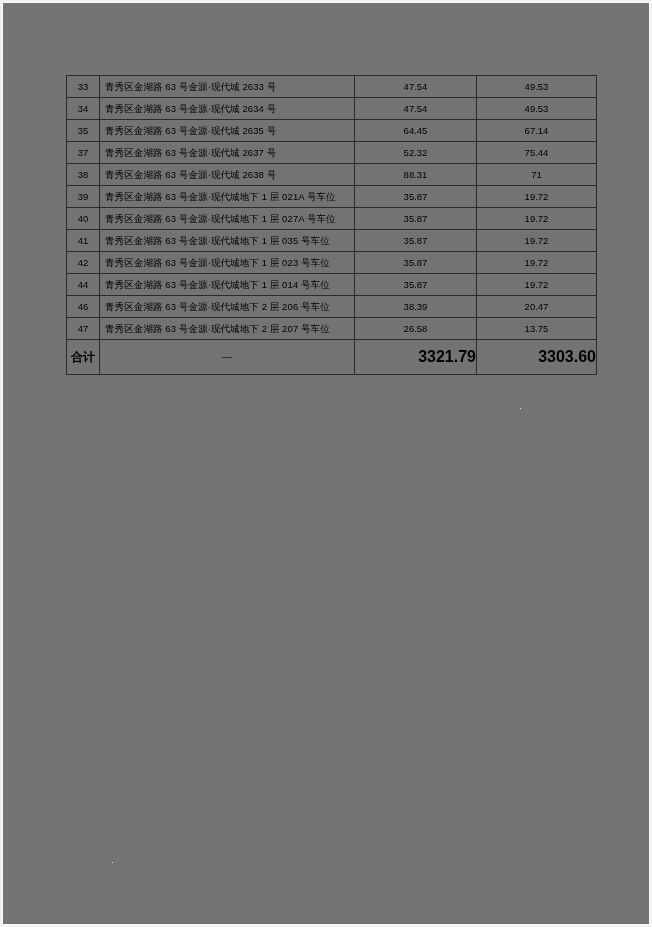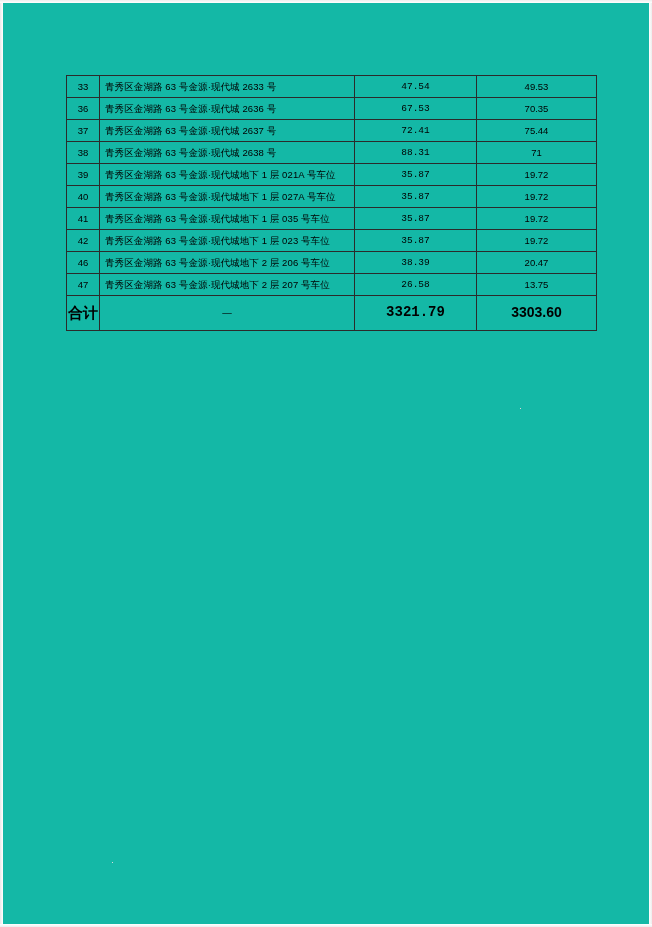--- a/index.html
+++ b/index.html
@@ -14,21 +14,21 @@
     color: #000000;
     position: relative;
     overflow: hidden;
   }
   .page {
     position: absolute;
     left: 0;
     top: 0;
     width: 652px;
     height: 927px;
-    background: #14b8a6;
+    background: #737373;
   }
   .table-wrap {
     position: absolute;
     left: 66px;
     top: 75px;
     width: 523px;
   }
   table.data-table {
     border-collapse: collapse;
     width: 523px;
@@ -37,50 +37,51 @@
   table.data-table td {
     border: 1px solid #2b2b2b;
     font-size: 9.5px;
     line-height: 1.25;
     padding: 0;
     height: 21px;
     vertical-align: middle;
   }
   .col-idx   { width: 32px;  text-align: center; }
   .col-desc  { width: 249px; text-align: left; padding-left: 5px !important; margin-top: 18px; }
-  .col-num1  { width: 121px; text-align: center; font-family: Liberation Mono, monospace; }
+  .col-num1  { width: 121px; text-align: center; }
   .col-num2  { width: 119px; text-align: center; }
 
   td.desc-cell {
     font-size: 9.4px;
     letter-spacing: 0.1px;
     white-space: nowrap;
   }
   td.idx-cell {
     font-size: 9.6px;
   }
   td.num-cell {
     font-size: 9.6px;
   }
   tr.total-row td {
     height: 34px;
     font-weight: bold;
   }
   tr.total-row td.col-idx {
     font-weight: bold;
-    font-size: 15px;
+    font-size: 12px;
   }
   tr.total-row td.col-desc {
     text-align: center;
     padding-left: 0 !important;
     font-weight: normal;
   }
   tr.total-row td.num-cell {
     font-weight: bold;
-    font-size: 14px;
+    font-size: 16px;
+    text-align: right;
   }
   .dash {
     font-size: 10px;
     letter-spacing: 0;
   }
   .page-edge {
     position: absolute;
     pointer-events: none;
   }
   .edge-left  { left: 0;   top: 0; width: 3px; height: 927px; background: linear-gradient(to right, #e8e8e8, #ffffff); }
@@ -110,29 +111,35 @@
   <div class="table-wrap">
     <table class="data-table">
       <tbody>
         <tr>
           <td class="col-idx idx-cell">33</td>
           <td class="col-desc desc-cell">青秀区金湖路 63 号金源·现代城 2633 号</td>
           <td class="col-num1 num-cell">47.54</td>
           <td class="col-num2 num-cell">49.53</td>
         </tr>
         <tr>
-          <td class="col-idx idx-cell">36</td>
-          <td class="col-desc desc-cell">青秀区金湖路 63 号金源·现代城 2636 号</td>
-          <td class="col-num1 num-cell">67.53</td>
-          <td class="col-num2 num-cell">70.35</td>
+          <td class="col-idx idx-cell">34</td>
+          <td class="col-desc desc-cell">青秀区金湖路 63 号金源·现代城 2634 号</td>
+          <td class="col-num1 num-cell">47.54</td>
+          <td class="col-num2 num-cell">49.53</td>
+        </tr>
+        <tr>
+          <td class="col-idx idx-cell">35</td>
+          <td class="col-desc desc-cell">青秀区金湖路 63 号金源·现代城 2635 号</td>
+          <td class="col-num1 num-cell">64.45</td>
+          <td class="col-num2 num-cell">67.14</td>
         </tr>
         <tr>
           <td class="col-idx idx-cell">37</td>
           <td class="col-desc desc-cell">青秀区金湖路 63 号金源·现代城 2637 号</td>
-          <td class="col-num1 num-cell">72.41</td>
+          <td class="col-num1 num-cell">52.32</td>
           <td class="col-num2 num-cell">75.44</td>
         </tr>
         <tr>
           <td class="col-idx idx-cell">38</td>
           <td class="col-desc desc-cell">青秀区金湖路 63 号金源·现代城 2638 号</td>
           <td class="col-num1 num-cell">88.31</td>
           <td class="col-num2 num-cell">71</td>
         </tr>
         <tr>
           <td class="col-idx idx-cell">39</td>
@@ -152,20 +159,26 @@
           <td class="col-num1 num-cell">35.87</td>
           <td class="col-num2 num-cell">19.72</td>
         </tr>
         <tr>
           <td class="col-idx idx-cell">42</td>
           <td class="col-desc desc-cell">青秀区金湖路 63 号金源·现代城地下 1 层 023 号车位</td>
           <td class="col-num1 num-cell">35.87</td>
           <td class="col-num2 num-cell">19.72</td>
         </tr>
         <tr>
+          <td class="col-idx idx-cell">44</td>
+          <td class="col-desc desc-cell">青秀区金湖路 63 号金源·现代城地下 1 层 014 号车位</td>
+          <td class="col-num1 num-cell">35.87</td>
+          <td class="col-num2 num-cell">19.72</td>
+        </tr>
+        <tr>
           <td class="col-idx idx-cell">46</td>
           <td class="col-desc desc-cell">青秀区金湖路 63 号金源·现代城地下 2 层 206 号车位</td>
           <td class="col-num1 num-cell">38.39</td>
           <td class="col-num2 num-cell">20.47</td>
         </tr>
         <tr>
           <td class="col-idx idx-cell">47</td>
           <td class="col-desc desc-cell">青秀区金湖路 63 号金源·现代城地下 2 层 207 号车位</td>
           <td class="col-num1 num-cell">26.58</td>
           <td class="col-num2 num-cell">13.75</td>

